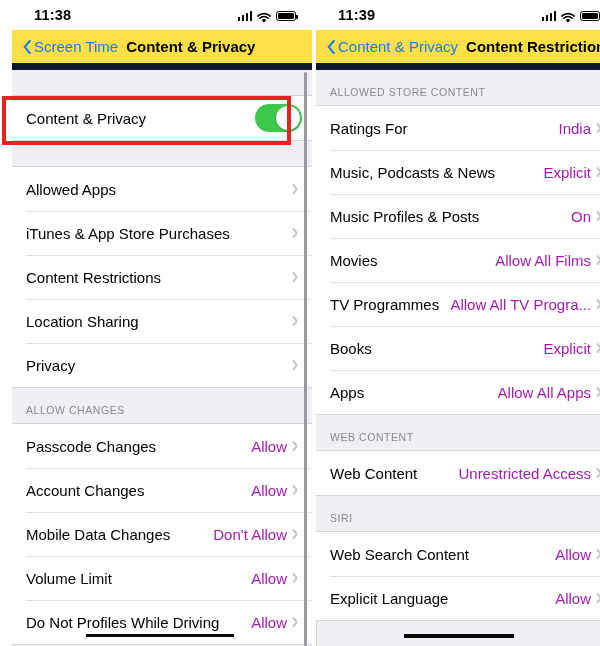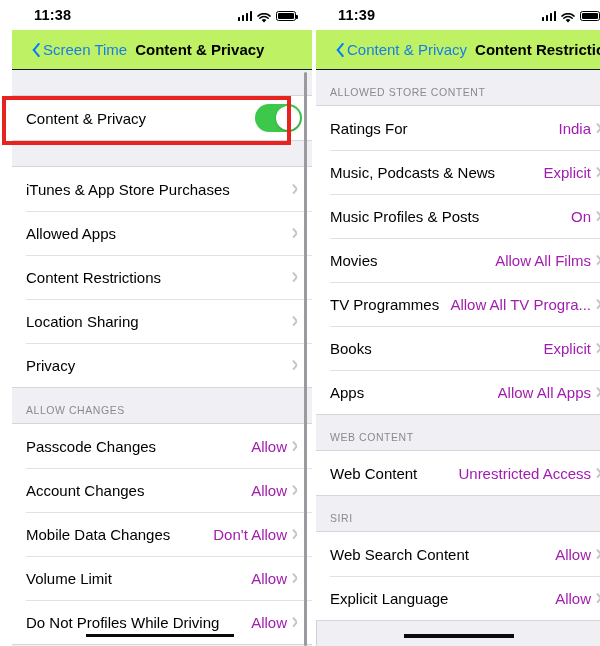--- a/index.html
+++ b/index.html
@@ -47,22 +47,22 @@
     content:""; position:absolute; left:1px; top:1px; bottom:1px; right:1px;
     background:#000; border-radius:1px;
   }
   .batt::before {
     content:""; position:absolute; right:-3px; top:3px; width:1.8px; height:4px;
     background:#000; border-radius:0 1px 1px 0;
   }
 
   
   .navbar {
-    height: 40px; background: #bef264; display: flex; align-items: center;
-    padding-left: 17px; border-bottom: 1px solid #0f172a; position: relative;
+    height: 40px; background: #fde047; display: flex; align-items: center;
+    padding-left: 8px; border-bottom: 7px solid #0f172a; position: relative;
   }
   .back-chevron {
     width: 11px; height: 18px; position: relative; flex: 0 0 auto; margin-right: 3px;
   }
   .back-chevron::before, .back-chevron::after {
     content:""; position:absolute; left:3px; width:2.4px; height:10px;
     background:#007aff; border-radius:2px;
   }
   .back-chevron::before { top:0px;  transform: rotate(40deg);  transform-origin: 50% 100%; }
   .back-chevron::after  { top:8px;  transform: rotate(-40deg); transform-origin: 50% 0%; }
@@ -172,27 +172,27 @@
           <span class="toggle">
               <span class="knob"></span>
             </span>
         </div>
       </div>
 
       <div class="group-gap"></div>
 
       <div class="list">
         <div class="row">
+          <span class="row-label">Allowed Apps</span>
+          <span class="row-right">
+              <span class="chev"></span>
+            </span>
+        </div>
+        <div class="row">
           <span class="row-label">iTunes &amp; App Store Purchases</span>
-          <span class="row-right">
-              <span class="chev"></span>
-            </span>
-        </div>
-        <div class="row">
-          <span class="row-label">Allowed Apps</span>
           <span class="row-right">
               <span class="chev"></span>
             </span>
         </div>
         <div class="row">
           <span class="row-label">Content Restrictions</span>
           <span class="row-right">
               <span class="chev"></span>
             </span>
         </div>

